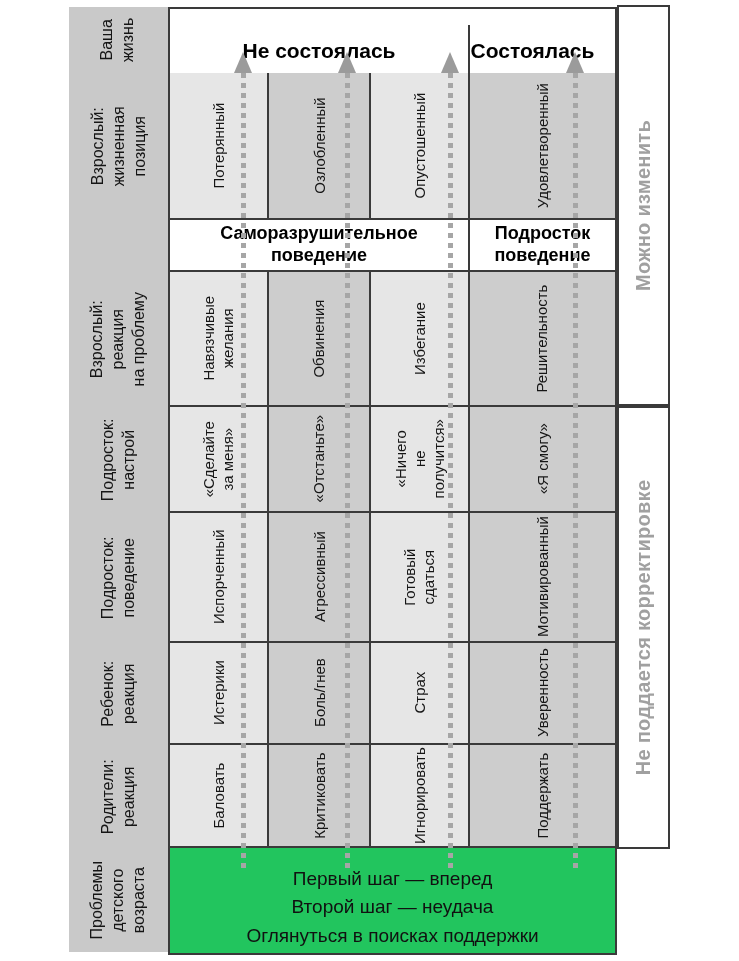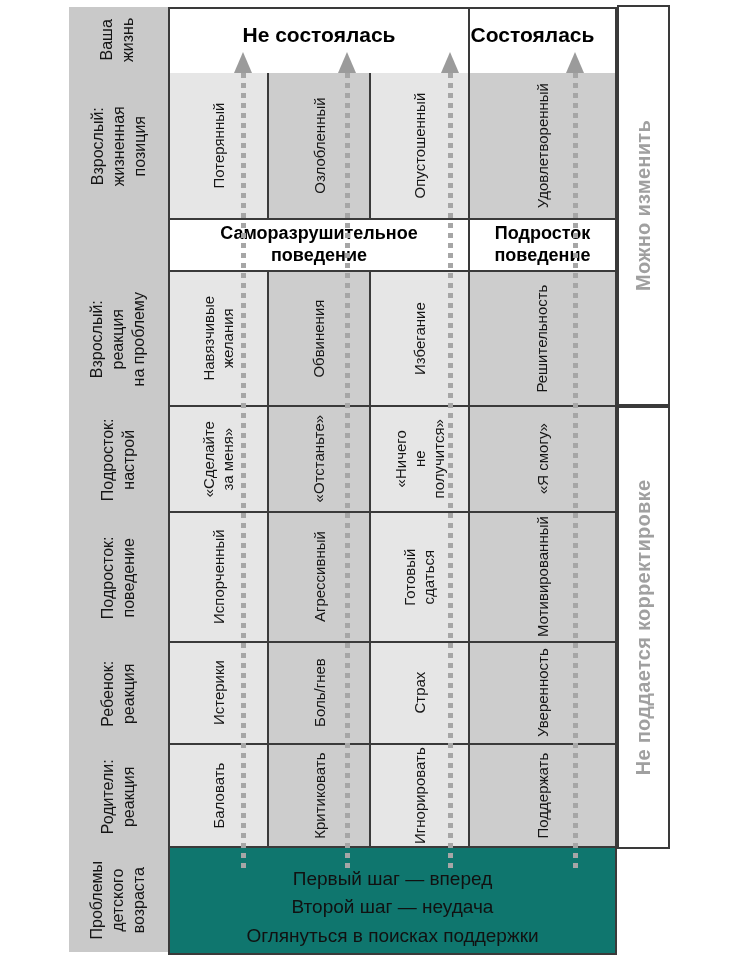--- a/index.html
+++ b/index.html
@@ -17,29 +17,29 @@
   
   .lsb{position:absolute;left:69px;top:7px;width:99px;height:945px;background:var(--sidebar);}
   .lsb-item{position:absolute;left:0;width:100%;display:flex;align-items:center;justify-content:center;}
   .lsb-item>span{transform:rotate(-90deg);white-space:pre-line;text-align:center;
                  font-size:16px;line-height:1.3;color:#151515;}
 
   
   .tbl{position:absolute;left:168px;top:7px;width:449px;height:948px;
        border:2px solid var(--border);box-sizing:border-box;background:#fff;}
   .trow{position:absolute;left:0;right:0;border-bottom:2px solid var(--border);box-sizing:border-box;}
-  .row-header {top:0;height:64px;border-bottom:none;}
+  .row-header {top:16px;height:64px;border-bottom:none;}
   .row-pos    {top:64px;height:147px;}
   .row-band   {top:211px;height:52px;}
   .row-react  {top:263px;height:135px;}
   .row-mood   {top:398px;height:106px;}
   .row-behav  {top:504px;height:130px;}
   .row-child  {top:634px;height:102px;}
   .row-parents{top:736px;height:103px;}
-  .row-footer {top:839px;height:105px;border-bottom:none;background:#0f766e;}
+  .row-footer {top:839px;height:105px;border-bottom:none;background:#22c55e;}
 
   .cell{position:absolute;top:0;bottom:0;display:flex;align-items:center;justify-content:center;
         border-right:2px solid var(--border);box-sizing:border-box;}
   .c1{left:0;width:99px;}
   .c2{left:99px;width:102px;}
   .c3{left:201px;width:99px;}
   .c4{left:300px;width:145px;border-right:none;}
   .c-light{background:var(--light);}
   .c-dark{background:var(--dark);}
   .cell>span{transform:rotate(-90deg);white-space:pre-line;text-align:center;

